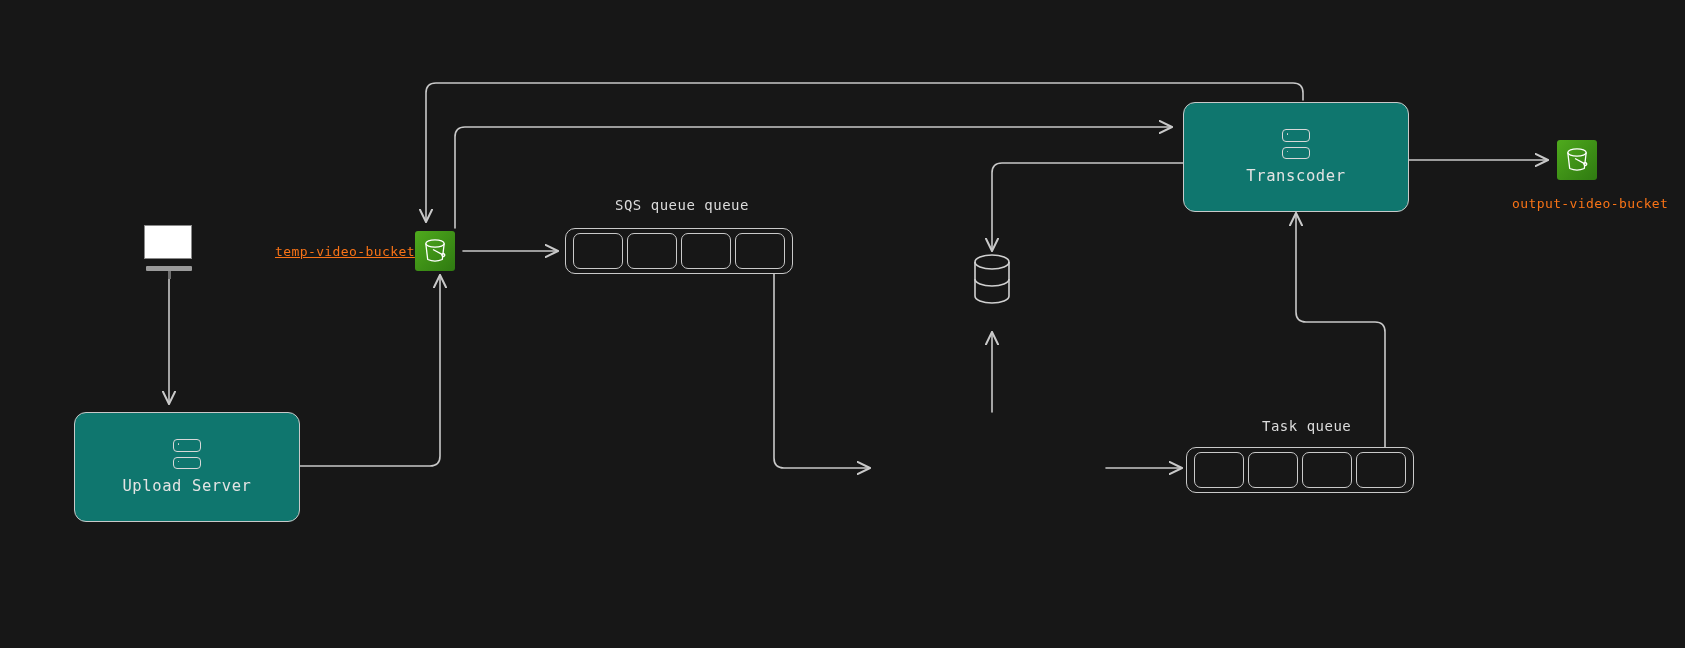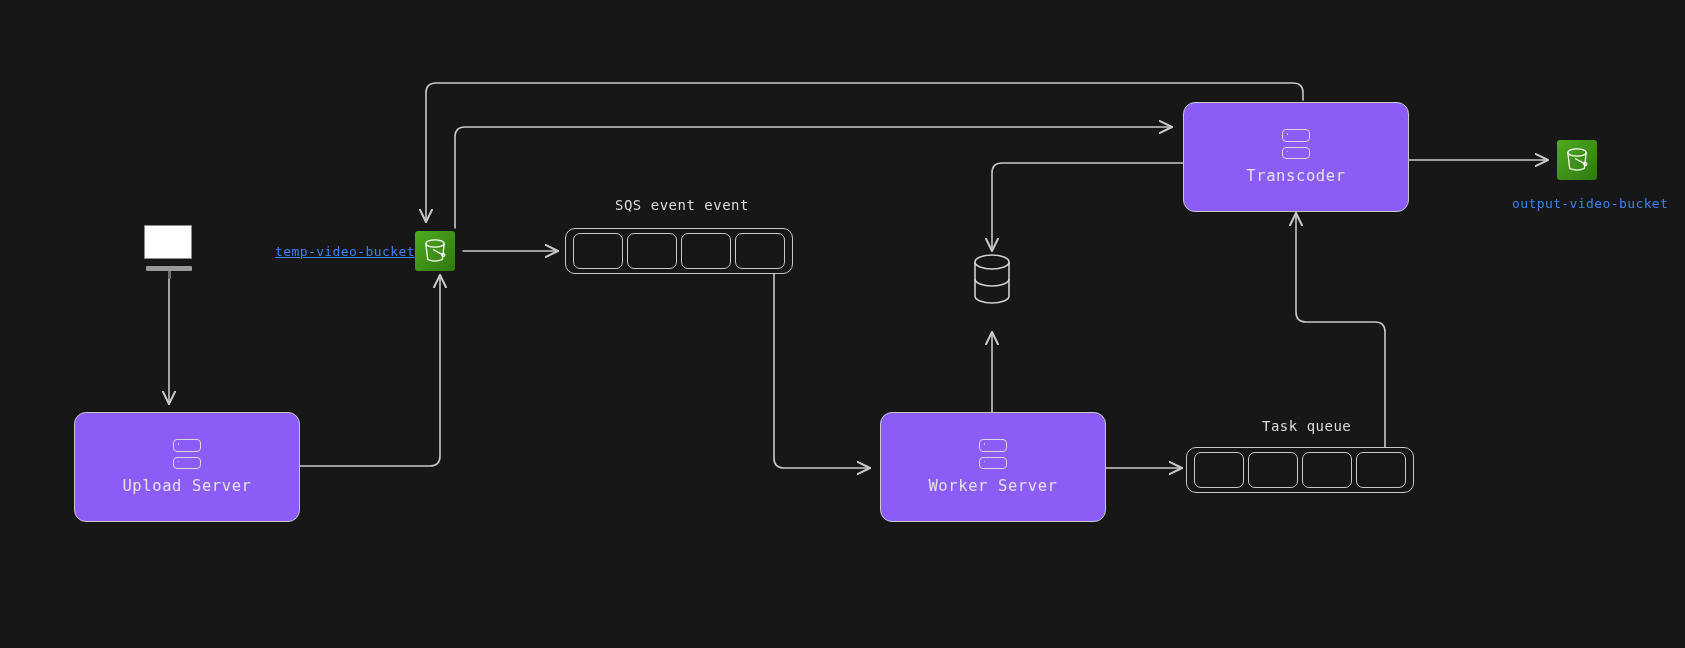--- a/index.html
+++ b/index.html
@@ -29,21 +29,21 @@
     pointer-events: none;
   }
   .node {
     position: absolute;
     box-sizing: border-box;
   }
   
   .server-box {
     border: 1.6px solid #c9c9c9;
     border-radius: 12px;
-    background: #8b5cf6;
+    background: #0f766e;
     display: flex;
     flex-direction: column;
     align-items: center;
     justify-content: center;
   }
   .server-icon {
     width: 26px;
     height: 30px;
     display: flex;
     flex-direction: column;
@@ -106,21 +106,21 @@
     width: 40px;
     height: 40px;
     border-radius: 3px;
     background: linear-gradient(135deg, #4faa1d 0%, #3d8f16 55%, #2f7a11 100%);
     display: flex;
     align-items: center;
     justify-content: center;
   }
   .bucket-caption {
     position: absolute;
-    color: #3b82f6;
+    color: #f97316;
     font-size: 13px;
     letter-spacing: 0.4px;
     white-space: nowrap;
   }
   
   .db {
     width: 48px;
     height: 54px;
   }
   
@@ -203,45 +203,38 @@
       <g fill="none" stroke="#ffffff" stroke-width="1.3" stroke-linejoin="round">
         <ellipse cx="13" cy="6.5" rx="9.2" ry="3.6"></ellipse>
         <path d="M 3.8 6.5 L 5.7 22.5 Q 13 25.6 20.3 22.5 L 22.2 6.5"></path>
         <path d="M 11 12.5 L 20.5 17.6"></path>
         <circle cx="21.3" cy="18.1" r="1.5"></circle>
       </g>
     </svg>
   </div>
   <div class="bucket-caption" style="left:275px; top:244px;text-decoration:underline;">temp-video-bucket</div>
 
-  <div class="queue-title" style="left:615px; top:197px;">SQS event event</div>
+  <div class="queue-title" style="left:615px; top:197px;">SQS queue queue</div>
   <div class="queue node" style="left:565px; top:228px; width:228px; height:46px;">
     <div class="queue-cell"></div>
     <div class="queue-cell"></div>
     <div class="queue-cell"></div>
     <div class="queue-cell"></div>
   </div>
 
   <div class="node db" style="left:968px; top:252px;">
     <svg width="48" height="54" viewBox="0 0 48 54">
       <g fill="none" stroke="#d0d0d0" stroke-width="1.6" stroke-linejoin="round">
         <ellipse cx="24" cy="10" rx="17" ry="7"></ellipse>
         <path d="M 7 10 L 7 44 A 17 7 0 0 0 41 44 L 41 10"></path>
         <path d="M 7 27 A 17 7 0 0 0 41 27"></path>
       </g>
     </svg>
   </div>
 
-  <div class="node server-box" style="left:880px; top:412px; width:226px; height:110px;">
-    <div class="server-icon">
-      <div class="rack"></div>
-      <div class="rack"></div>
-    </div>
-    <div class="node-label">Worker Server</div>
-  </div>
 
   <div class="queue-title" style="left:1262px; top:418px;">Task queue</div>
   <div class="queue node" style="left:1186px; top:447px; width:228px; height:46px;">
     <div class="queue-cell"></div>
     <div class="queue-cell"></div>
     <div class="queue-cell"></div>
     <div class="queue-cell"></div>
   </div>
 
   <div class="node server-box" style="left:1183px; top:102px; width:226px; height:110px;">

